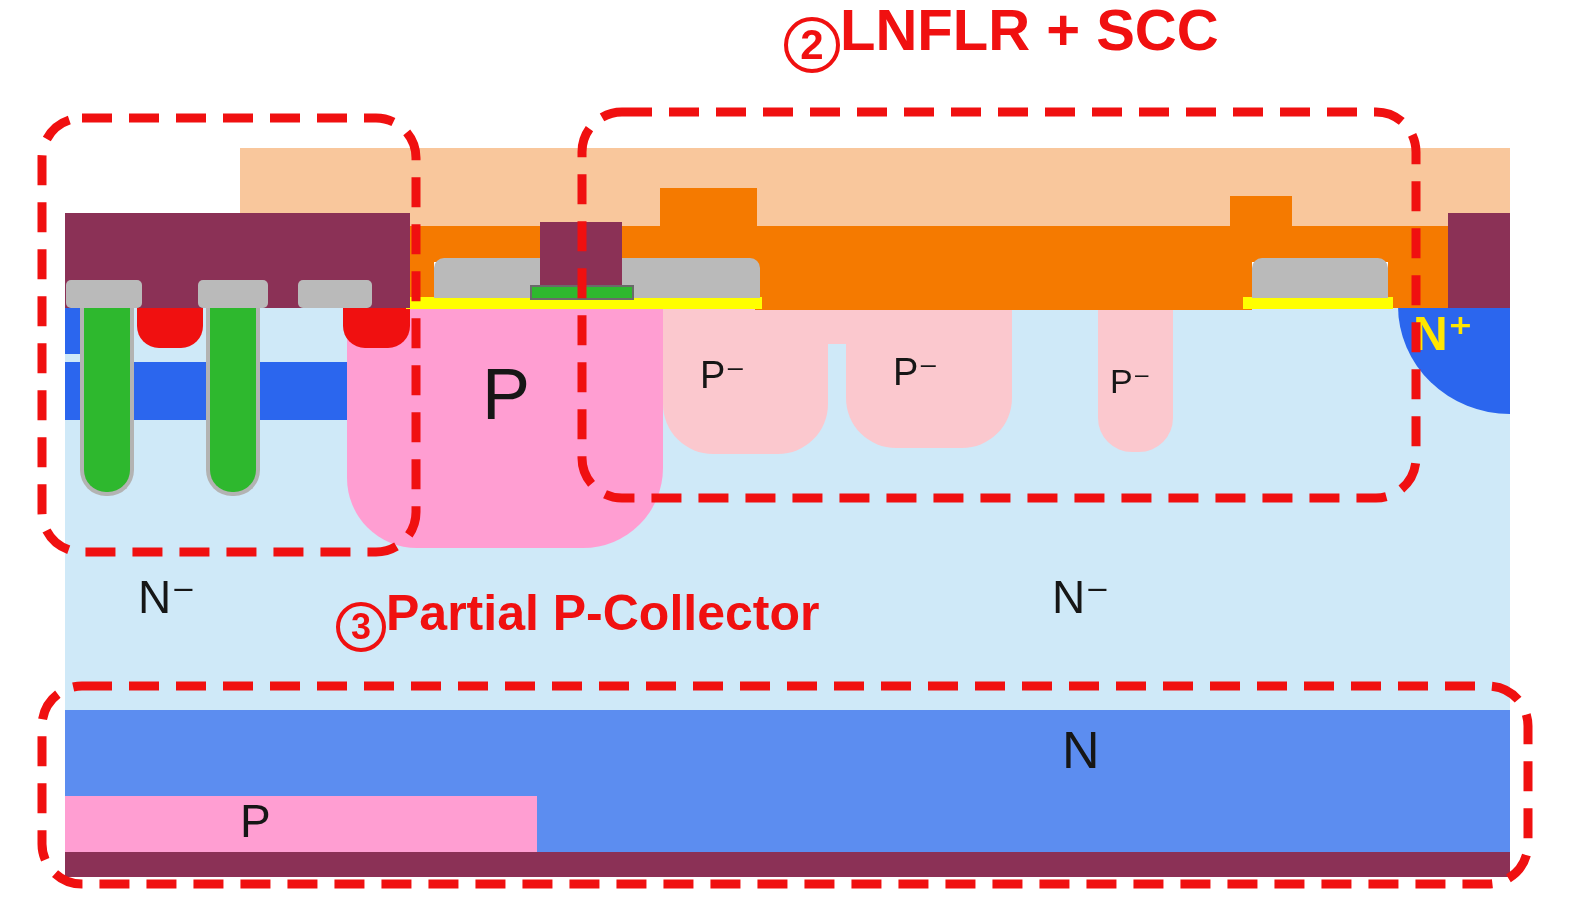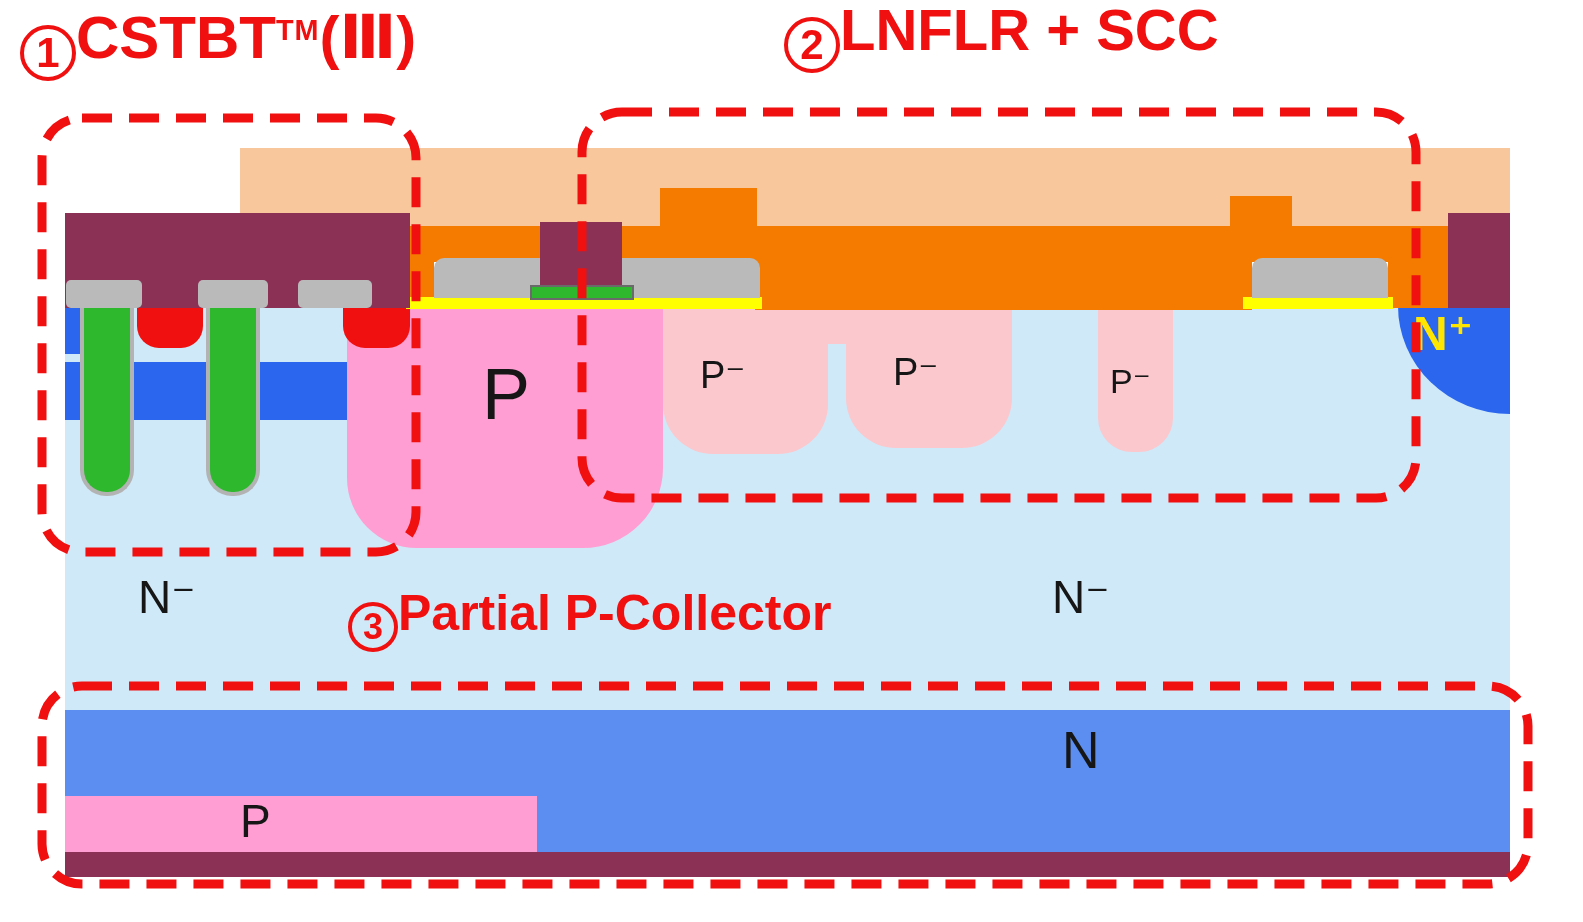--- a/index.html
+++ b/index.html
@@ -82,27 +82,24 @@
   <div class="abs blacklabel" style="left:138px;top:574px;font-size:46px;">N⁻</div>
   <div class="abs blacklabel" style="left:1052px;top:574px;font-size:46px;">N⁻</div>
   <div class="abs blacklabel" style="left:482px;top:358px;font-size:72px;">P</div>
   <div class="abs blacklabel" style="left:700px;top:356px;font-size:38px;">P⁻</div>
   <div class="abs blacklabel" style="left:893px;top:353px;font-size:38px;">P⁻</div>
   <div class="abs blacklabel" style="left:1110px;top:364px;font-size:34px;">P⁻</div>
   <div class="abs" style="left:1413px;top:310px;font-size:48px;font-weight:bold;line-height:1;color:var(--n-plus-text-yellow,#ffe600);">N⁺</div>
   <div class="abs blacklabel" style="left:1062px;top:724px;font-size:52px;">N</div>
   <div class="abs blacklabel" style="left:240px;top:798px;font-size:46px;">P</div>
 
-  <div class="abs redtitle" style="left:20px;top:8px;font-size:60px;">
-    <span class="badge b58">1</span><span>CSTBT</span><span class="tm">TM</span><span>(Ⅲ)</span>
-  </div>
   <div class="abs redtitle" style="left:784px;top:1px;font-size:58px;">
     <span class="badge b58">2</span><span>LNFLR + SCC</span>
   </div>
-  <div class="abs redtitle" style="left:348px;top:588px;font-size:50px;">
+  <div class="abs redtitle" style="left:336px;top:588px;font-size:50px;">
     <span class="badge b50">3</span><span>Partial P-Collector</span>
   </div>
 
   <svg class="overlay" width="1583" height="922" viewBox="0 0 1583 922">
     <rect x="42" y="118" width="374" height="434" rx="40"></rect>
     <rect x="582" y="112" width="834" height="386" rx="40"></rect>
     <rect x="42" y="686" width="1486" height="198" rx="40"></rect>
   </svg>
 
 </div>

